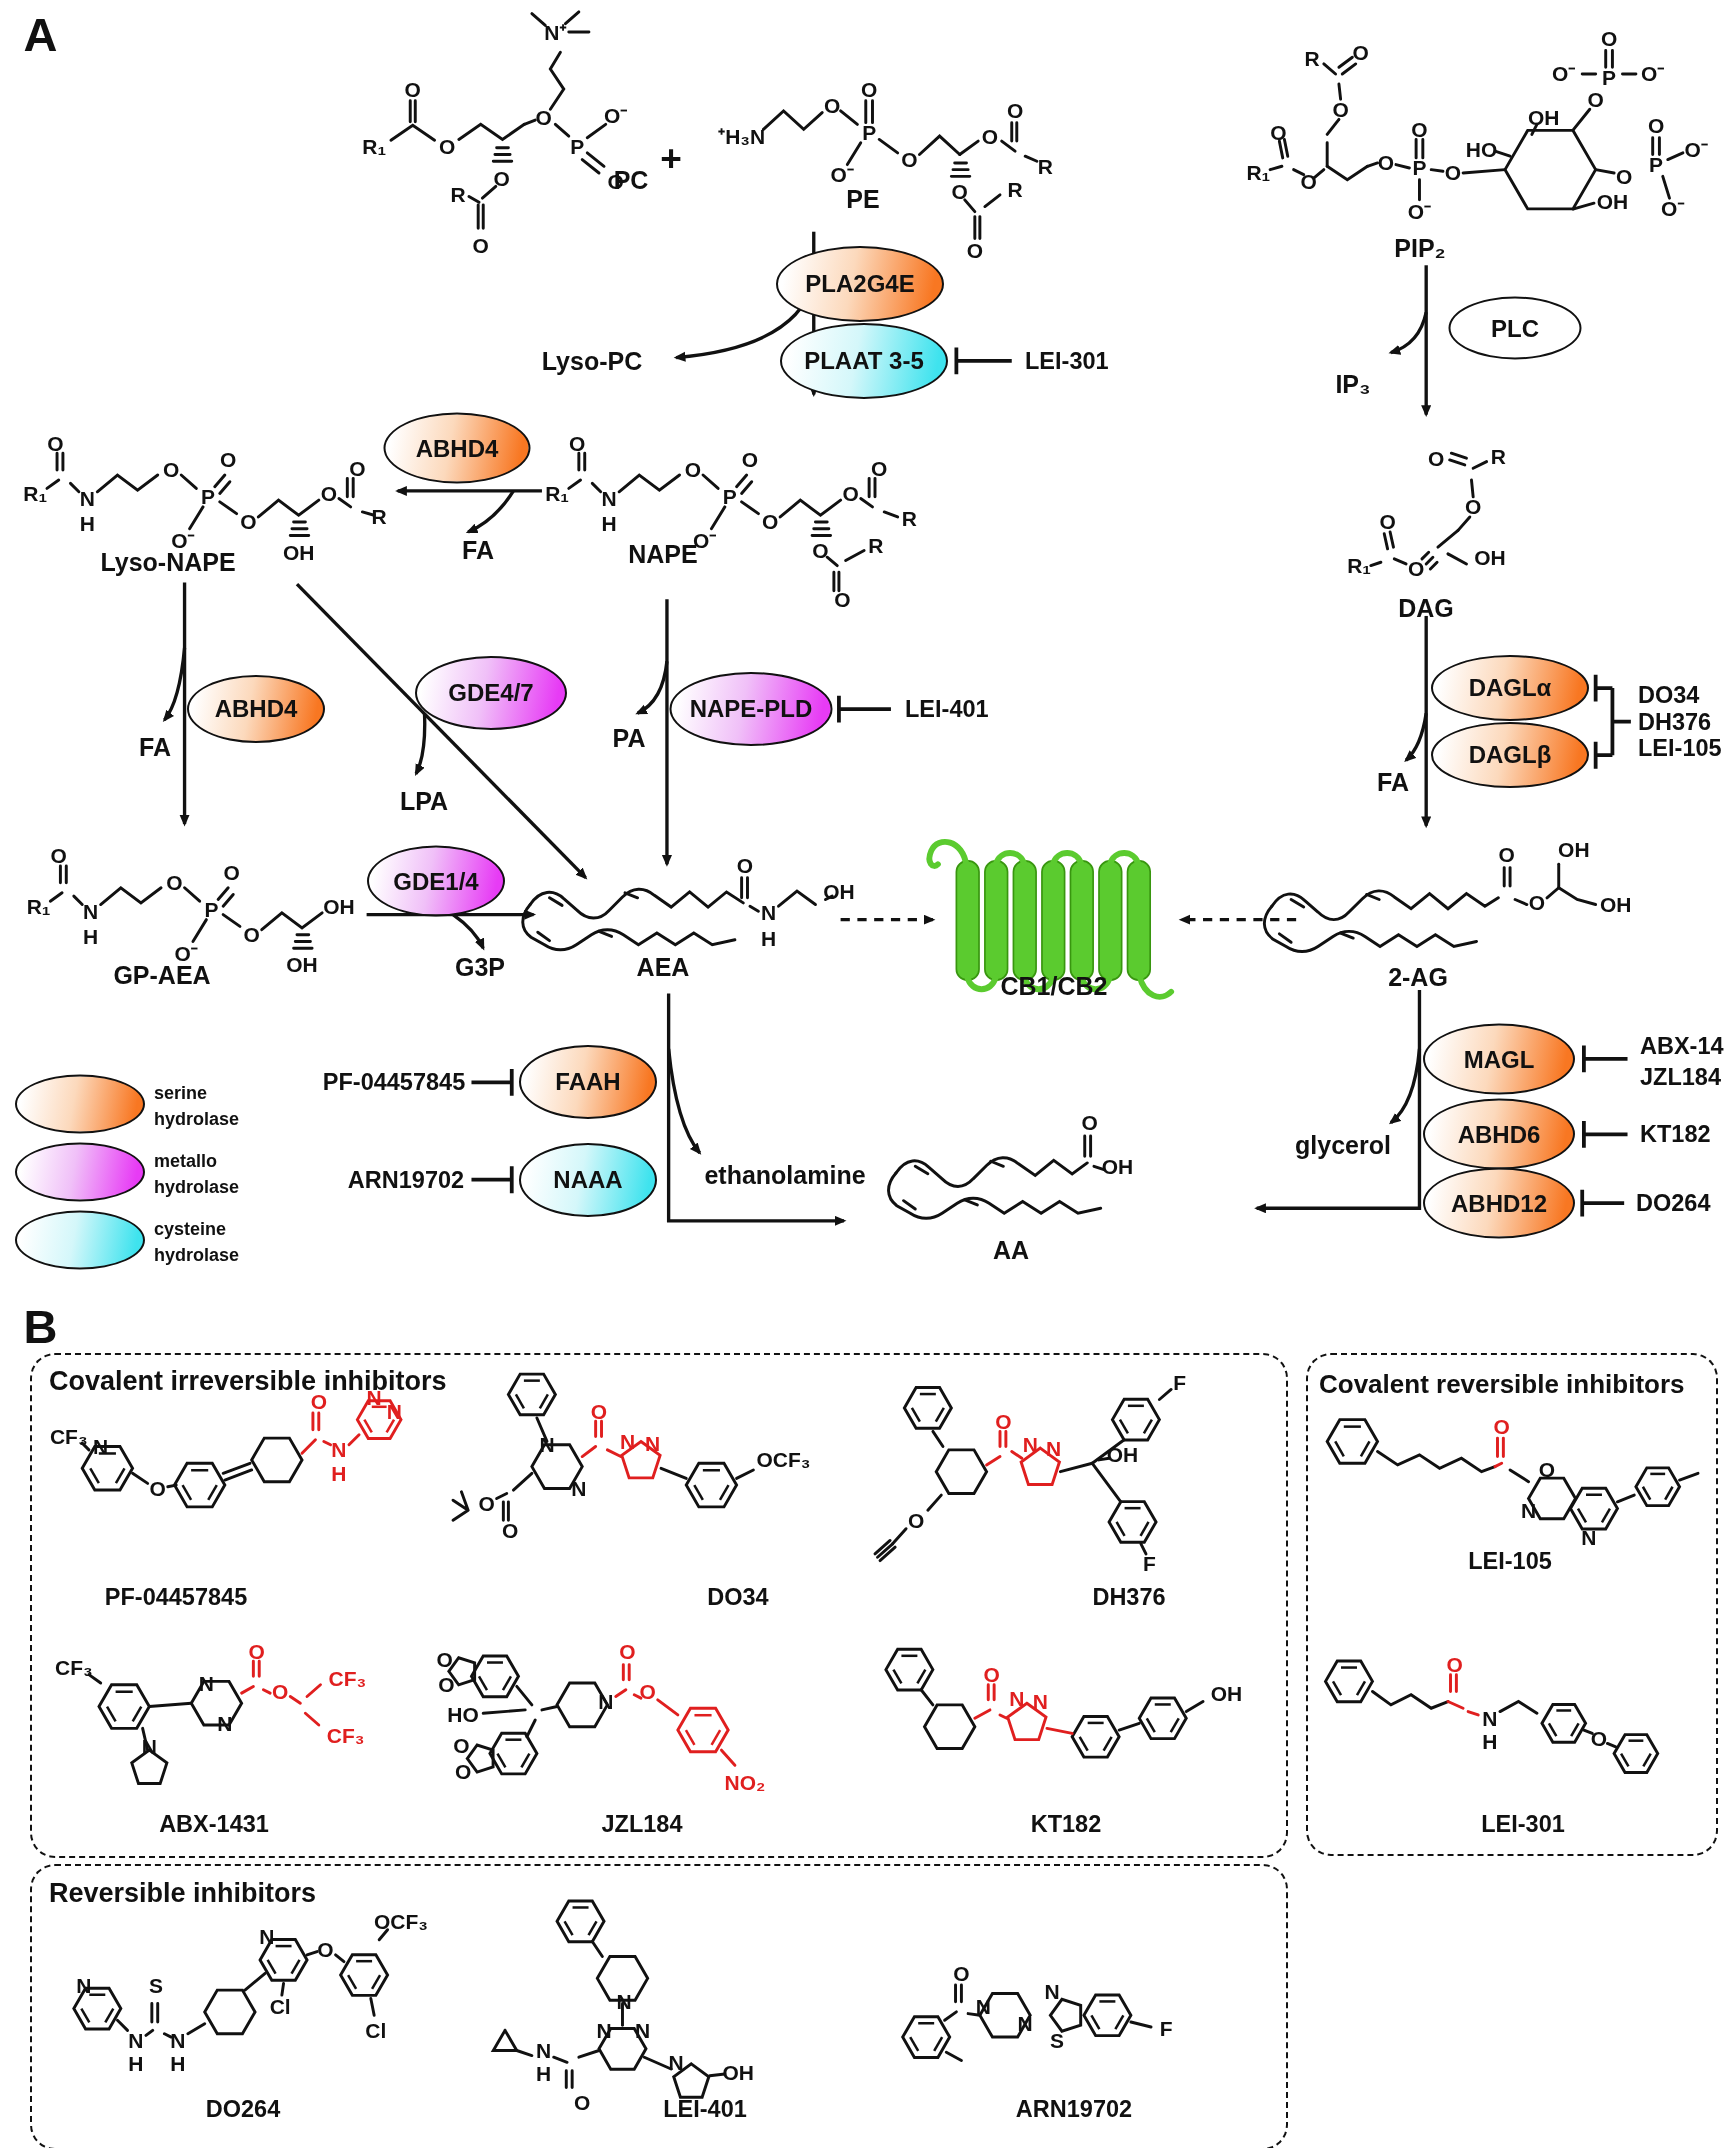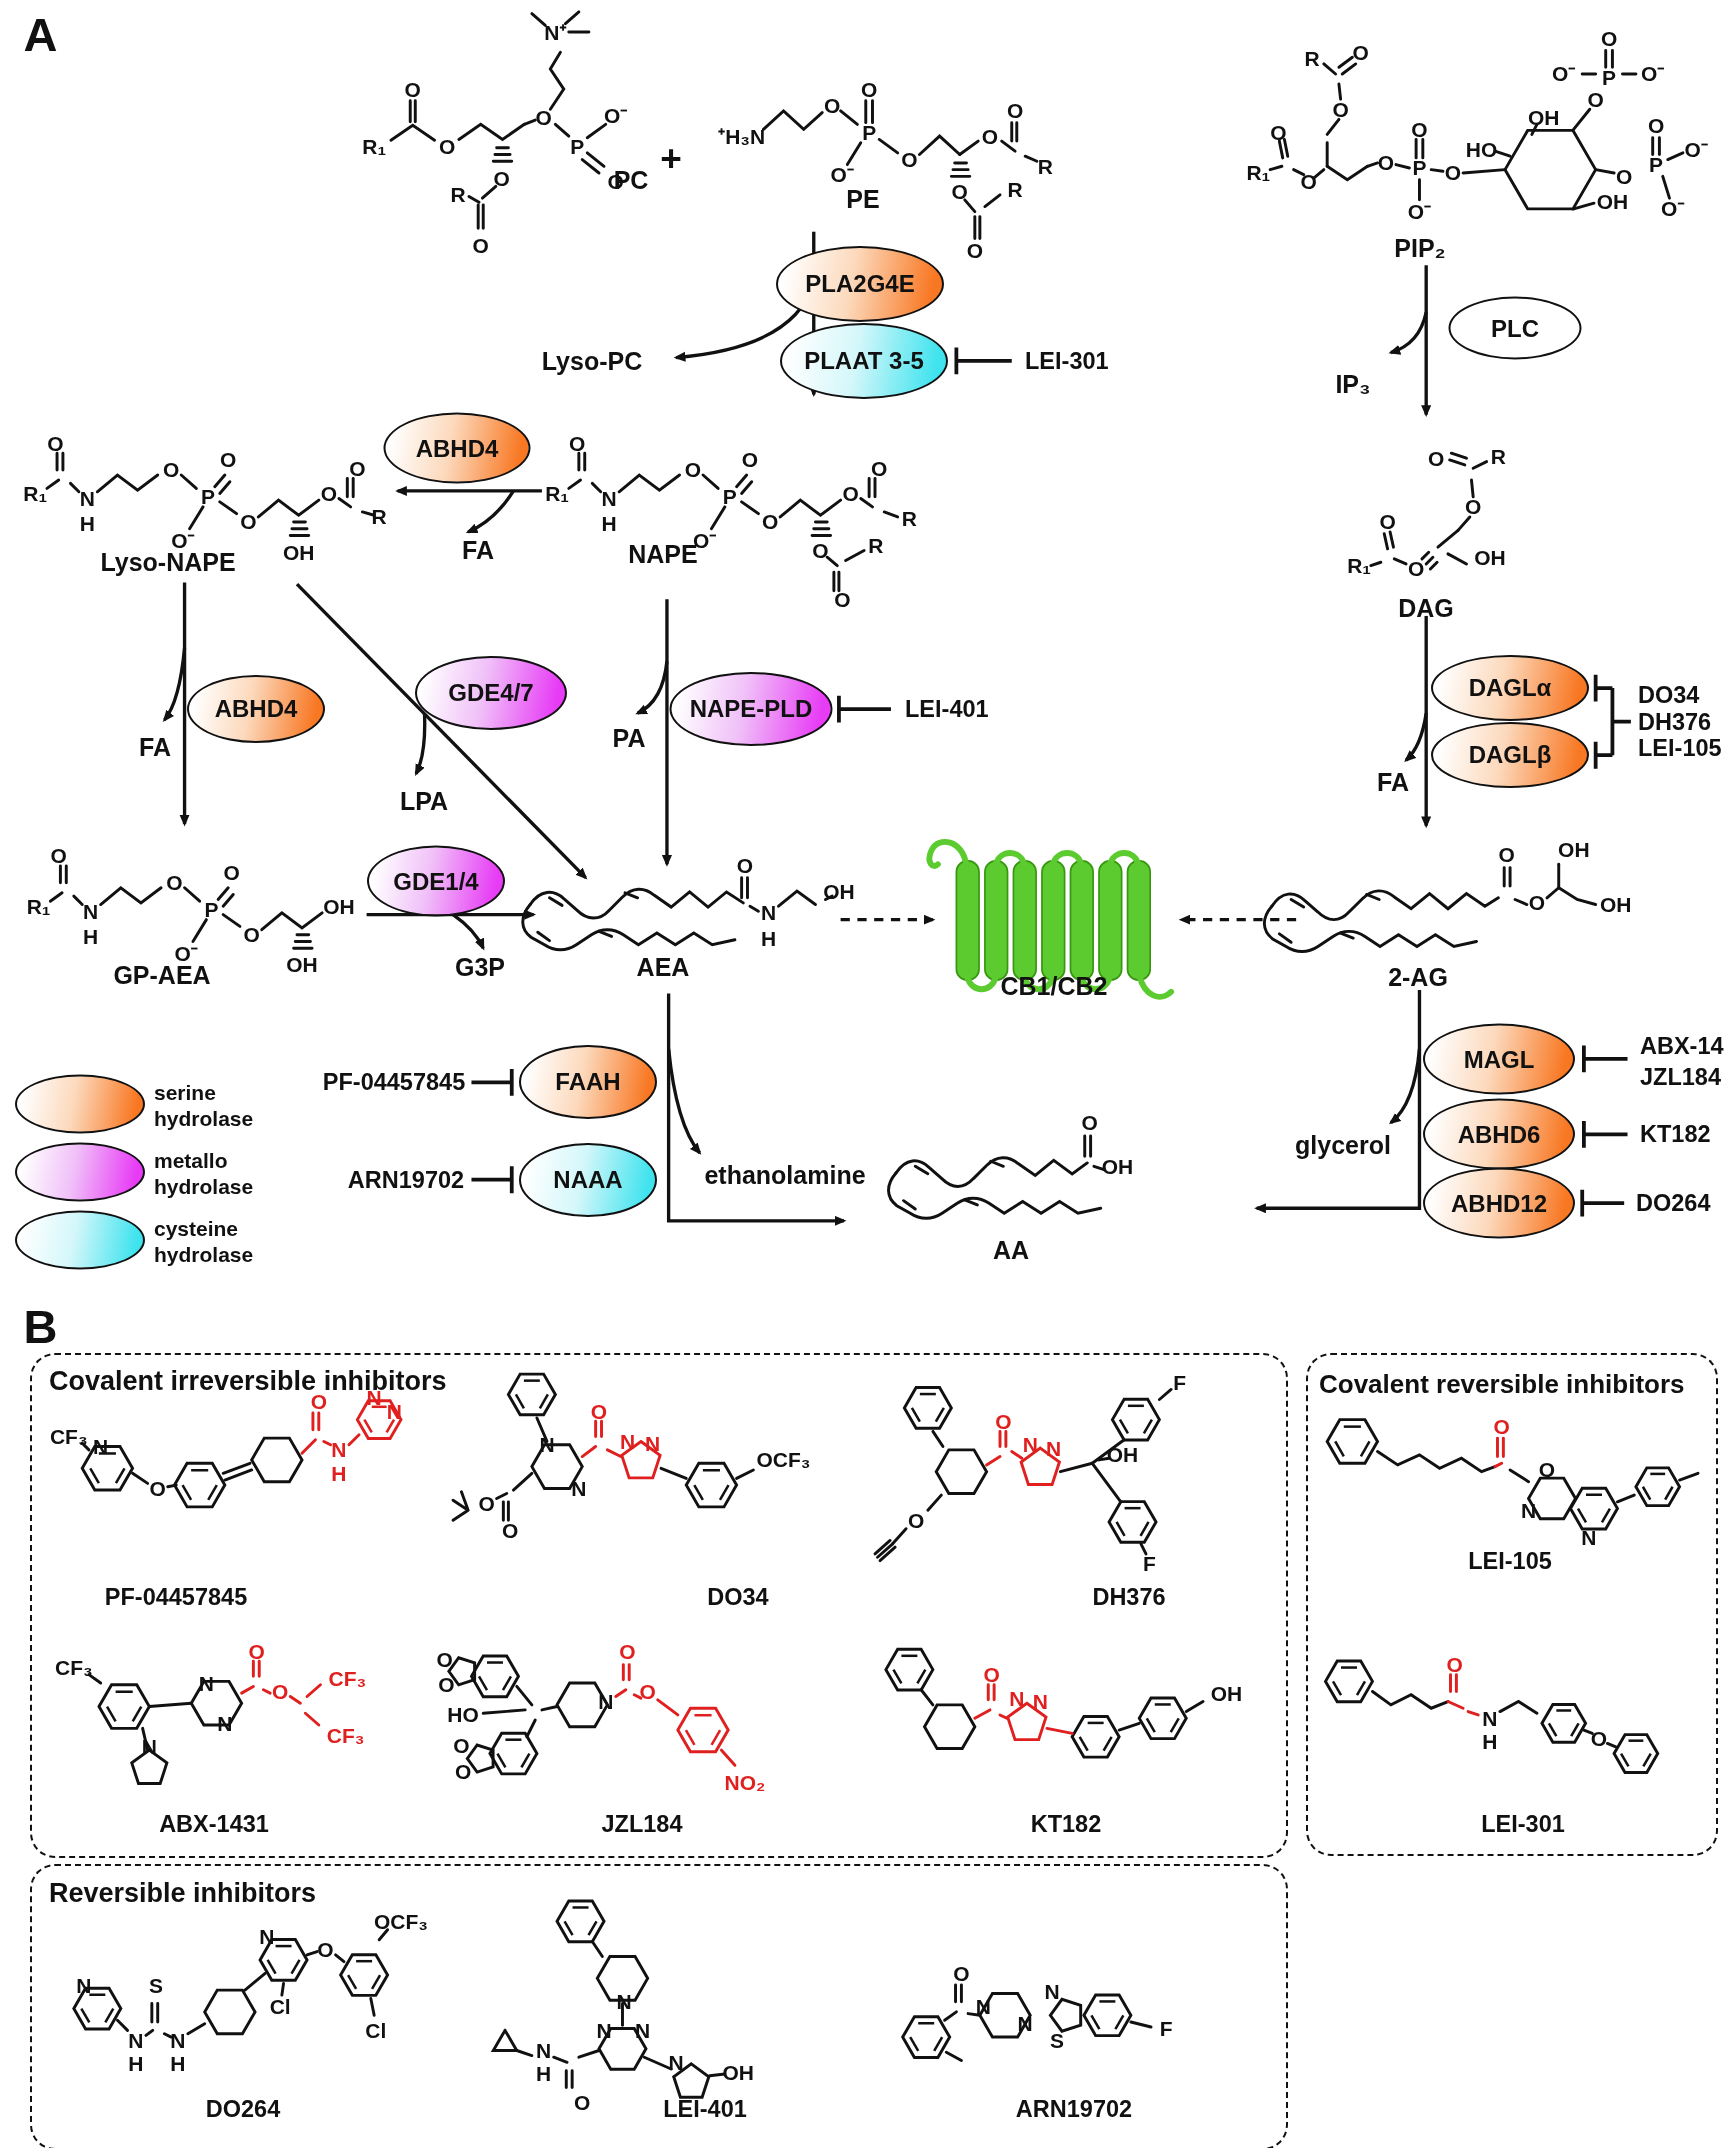--- a/index.html
+++ b/index.html
@@ -16,21 +16,21 @@
       transform:translate(-50%,-50%);text-align:center;}
   .serine{background:linear-gradient(100deg,#ffffff 6%,#fcd9bc 45%,#f87722 92%);}
   .metallo{background:linear-gradient(100deg,#ffffff 6%,#f0c0f8 45%,#e73bf5 92%);}
   .cysteine{background:linear-gradient(100deg,#ffffff 6%,#d4f7fa 45%,#3fe3ee 92%);}
   .plain{background:#fff;border-width:2.1px;}
   .box{position:absolute;border:2.9px dashed #111;border-radius:25px;}
   .hdr{position:absolute;font-weight:bold;font-size:27px;white-space:nowrap;}
   .hdr2{font-size:26px;}
   .cname{position:absolute;transform:translateX(-50%);font-weight:bold;font-size:23.5px;white-space:nowrap;}
   .inh{font-size:23.5px;}
-  .leg{position:absolute;font-weight:bold;font-size:21px;line-height:26px;}
+  .leg{position:absolute;font-weight:bold;font-size:18px;line-height:26px;}
 </style>
 </head>
 <body>
 
 <svg id="figure-svg" width="1724" height="2148" viewBox="0 0 2055 2560" style="position:absolute;left:0;top:0;">
   <defs>
     <marker id="ah" markerWidth="15" markerHeight="13" refX="11" refY="6" orient="auto" markerUnits="userSpaceOnUse">
       <path d="M0,0 L14,6 L0,12 Z" fill="#111"></path>
     </marker>
   </defs>

